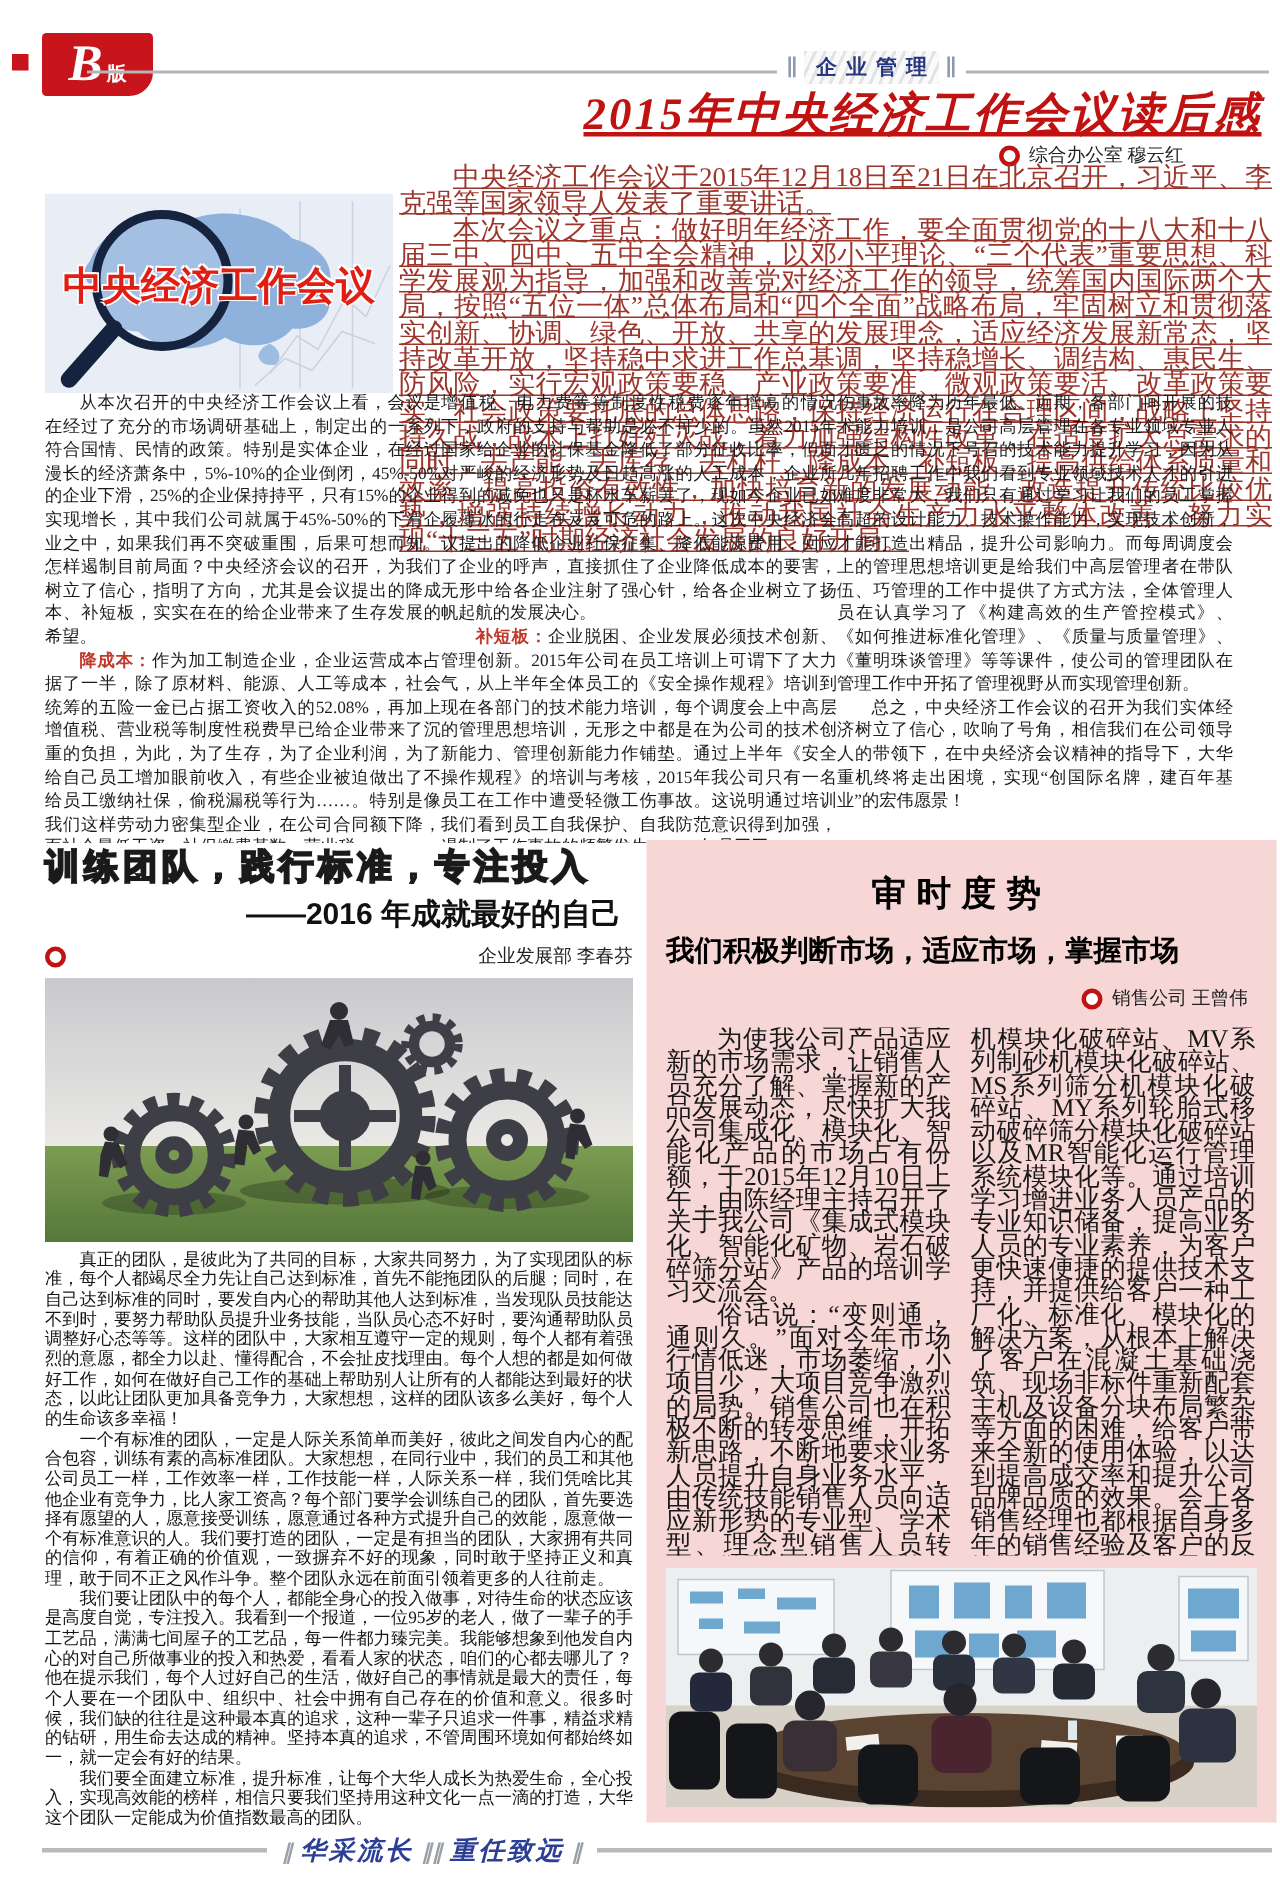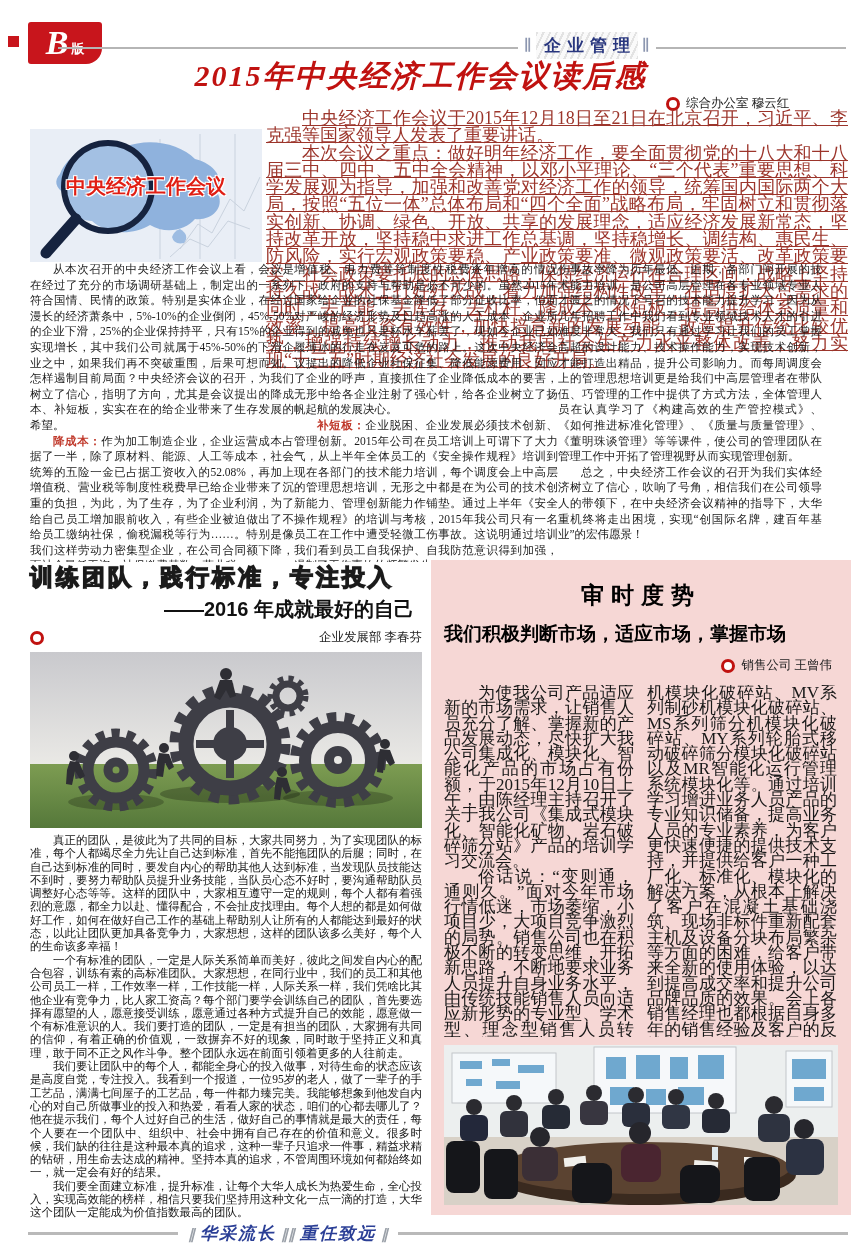--- a/index.html
+++ b/index.html
@@ -10,32 +10,32 @@
   
   .edge-square{position:absolute;left:8px;top:36px;width:11px;height:11px;background:#c8151c;}
   .b-logo{position:absolute;left:28px;top:22px;width:74px;height:42px;background:#c8151c;
     border-radius:3px 3px 16px 3px;color:#fff;display:flex;align-items:center;justify-content:center;gap:3px;}
   .b-letter{font-size:34px;font-weight:bold;font-style:italic;line-height:1;}
   .b-suffix{font-size:13px;font-weight:bold;margin-top:12px;font-family:"Liberation Sans",sans-serif;}
   .header-rule{position:absolute;left:58px;top:47px;width:788px;height:2px;background:#b5b5b5;}
   .section-badge{position:absolute;left:518px;top:31px;height:28px;background:#fff;
     display:flex;align-items:center;gap:4px;padding:0 6px;}
   .badge-slash{color:#8d97b0;font-style:italic;font-weight:bold;font-size:15px;}
-  .section-text{color:#28367e;font-weight:bold;font-size:17px;letter-spacing:6px;padding:2px 2px 2px 8px;
+  .section-text{color:#28367e;font-weight:bold;font-size:14px;letter-spacing:6px;padding:2px 2px 2px 8px;
     font-family:"Liberation Sans",sans-serif;
     background:repeating-linear-gradient(115deg,#e3e3e3 0 2px,#fafafa 2px 6px);}
   
-  .main-title{position:absolute;left:0;top:56px;width:841px;text-align:center;
-    font-size:30px;font-weight:bold;font-style:italic;color:#c01210;letter-spacing:2px;}
+  .main-title{position:absolute;left:0;top:56px;width:841px;text-align:right;
+    font-size:30px;font-weight:bold;font-style:italic;color:#c01210;letter-spacing:2px;text-decoration:underline;}
   .author-line{display:flex;align-items:center;gap:6px;font-size:12.5px;color:#222;}
   .author1{position:absolute;left:666px;top:95px;}
   .ring-icon{display:inline-block;width:8px;height:8px;border:3px solid #c01210;border-radius:50%;background:#fff;flex:0 0 auto;}
   .topic-img{position:absolute;left:30px;top:129px;width:232px;height:133px;overflow:hidden;}
   .topic-img svg{position:absolute;left:0;top:0;}
-  .topic-text{position:absolute;left:0;top:44px;width:232px;text-align:center;font-size:20px;font-weight:900;
+  .topic-text{position:absolute;left:0;top:44px;width:232px;text-align:center;font-size:26px;font-weight:900;
     color:#e01e14;font-family:"Liberation Sans",sans-serif;letter-spacing:0;
     text-shadow:1px 1px 0 #fff,-1px -1px 0 #fff,1px -1px 0 #fff,-1px 1px 0 #fff;white-space:nowrap;}
   .intro{position:absolute;left:266px;top:110px;width:582px;font-size:18px;line-height:17.3px;
     color:#9c352b;text-align:justify;text-decoration:underline;}
   .intro p{margin:0;text-indent:2em;}
   .cols{position:absolute;left:30px;top:262px;width:818px;display:flex;height:300px;overflow:hidden;}
   .col{width:264px;font-size:11.5px;line-height:15.6px;text-align:justify;}
   .col p{margin:0;text-indent:2em;}
   .col p.cont{text-indent:0;}
   .rlabel{color:#c0392b;font-weight:bold;}

